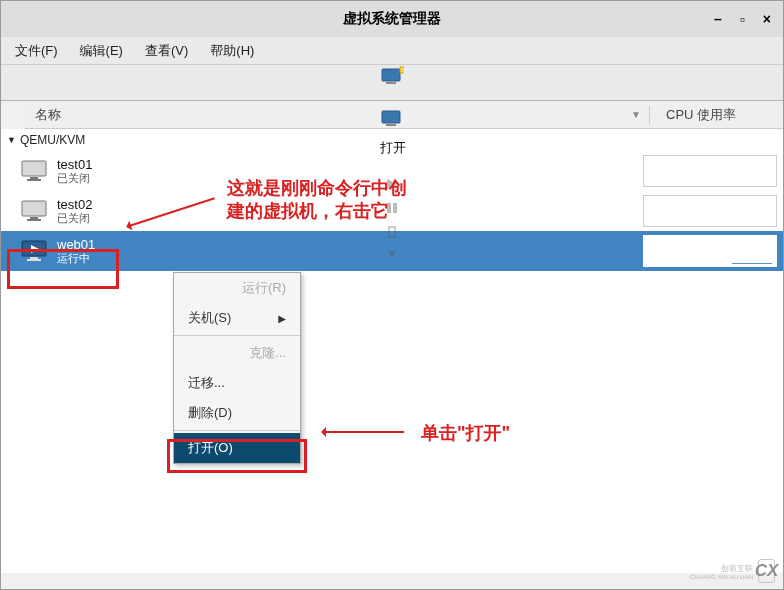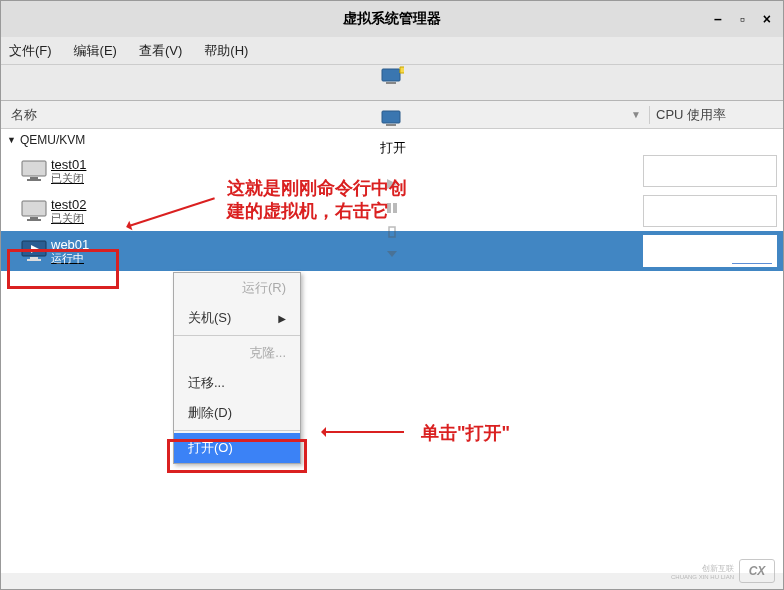--- a/index.html
+++ b/index.html
@@ -2,56 +2,56 @@
 <html><head>
 <meta charset="utf-8">
 <style>
 * { box-sizing: border-box; margin: 0; padding: 0; font-family: "Microsoft YaHei", "PingFang SC", sans-serif; }
 body { width: 784px; height: 590px; position: relative; background: #fff; }
 .window { width: 784px; height: 590px; border: 1px solid #999; background: #f0f0f0; position: relative; }
 .titlebar { height: 36px; display: flex; align-items: center; justify-content: center; background: #dedede; position: relative; }
 .title-text { font-size: 14px; font-weight: bold; color: #000; text-align: center; }
 .window-controls { position: absolute; right: 4px; top: 0; height: 36px; display: flex; align-items: center; gap: 18px; padding-right: 8px; }
 .win-btn { font-size: 14px; font-weight: bold; cursor: pointer; }
-.menubar { height: 28px; display: flex; align-items: center; padding: 0 2px; background: #eaeaea; border-bottom: 1px solid #ccc; gap: 10px; font-size: 13px; color: #222; }
+.menubar { height: 28px; display: flex; align-items: center; padding: 0 8px; background: #eaeaea; border-bottom: 1px solid #ccc; gap: 10px; font-size: 13px; color: #222; }
 .menubar .menu-item { padding: 2px 6px; }
 .toolbar { height: 36px; display: flex; align-items: center; padding: 0 8px; gap: 10px; background: #eaeaea; border-bottom: 1px solid #b5b5b5; flex-direction: column; }
 .tb-sep { width: 1px; height: 22px; background: #bbb; margin: 0 4px; }
 .tb-icon { width: 26px; height: 26px; display:flex; align-items:center; justify-content:center; }
 .tb-icon.disabled { opacity: 0.4; }
 .tb-open-label { font-size: 13px; margin-left: 2px; }
-.header-row { height: 28px; display: flex; align-items: center; background: #efefef; border-bottom: 1px solid #ccc; }
+.header-row { height: 28px; display: flex; align-items: center; background: #efefef; border-bottom: 1px solid #ccc; margin-left: 24px; }
 .header-name { flex: 1; display: flex; align-items: center; padding-left: 10px; font-size: 13px; color: #444; }
 .header-name .dd { margin-left: auto; margin-right: 8px; color: #888; font-size: 10px; }
-.header-cpu { width: 134px; border-left: 1px solid #ccc; padding-left: 6px; font-size: 13px; color: #444; }
+.header-cpu { width: 134px; border-left: 1px solid #ccc; padding-left: 16px; font-size: 13px; color: #444; }
 .content { background: #fff; height: 444px; overflow: hidden; }
 .group-row { height: 22px; display: flex; align-items: center; padding-left: 6px; font-size: 12px; color: #222; gap: 4px; }
 .group-row .chev { font-size: 9px; }
 .vm-row { height: 40px; display: flex; align-items: center; padding-left: 18px; }
 .vm-row .mon { width: 32px; height: 28px; display:flex; align-items:center; justify-content:center; }
-.vm-text { display: flex; flex-direction: column; line-height: 1.1; text-decoration: underline; }
+.vm-text { margin-left: 6px; display: flex; flex-direction: column; line-height: 1.1; }
 .vm-name { font-size: 13px; color: #111; }
 .vm-status { font-size: 11px; color: #555; }
 .vm-row.selected { background: #4186c3; }
 .vm-row.selected .vm-name, .vm-row.selected .vm-status { color: #fff; }
 .vm-row .cpu-cell { width: 134px; height: 32px; margin-left: auto; margin-right: 6px; border: 1px solid #ccc; background: #fff; position: relative; }
 .vm-row.selected .cpu-cell { border-color: #fff; }
 .cpu-sparkline { position:absolute; bottom:2px; right:4px; width:40px; height:8px; border-bottom:1px solid #5c8ed6; }
 .red-box { position: absolute; border: 3px solid #da2020; pointer-events: none; }
 .annotation { position: absolute; color: #da2020; font-weight: bold; pointer-events: none; }
 .arrow-line { position:absolute; height:2px; background:#da2020; }
 .arrow-line:before { content:''; position:absolute; left:-8px; top:-4px; border:5px solid transparent; border-right-color:#da2020; }
 .context-menu { position: absolute; width: 128px; background: #f5f5f5; border: 1px solid #aaa; box-shadow: 2px 2px 4px rgba(0,0,0,0.25); }
 .ctx-item { height: 30px; display:flex; align-items:center; padding:0 14px; font-size:13px; color:#333; }
 .ctx-item.disabled { color:#aaa;justify-content:flex-end; }
 .ctx-item.has-sub .sub-caret { margin-left:auto; font-size:10px; }
-.ctx-item.highlight { background:#3b82f6; color:#fff; }
+.ctx-item.highlight { background:#0c4a6e; color:#fff; }
 .ctx-sep { height:1px; background:#ccc; margin:2px 0; }
 .watermark { position:absolute; right:8px; bottom:6px; display:flex; align-items:center; gap:5px; opacity:0.8; font-size:10px; color:#888; }
-.wm-logo { width:36px; height:24px; border:1px solid #bbb; border-radius:3px; display:flex; align-items:center; justify-content:center; font-style:italic; font-weight:bold; color:#777; font-size:12px; }
+.wm-logo { width:17px; height:24px; border:1px solid #bbb; border-radius:3px; display:flex; align-items:center; justify-content:center; font-style:italic; font-weight:bold; color:#777; font-size:17px; }
 .wm-text2 { font-size:8px; color:#aaa; }
 svg { display:block; }
 </style>
 </head>
 <body>
 
 <div class="window">
 
   <div class="titlebar">
     <span class="title-text">虚拟系统管理器</span>

